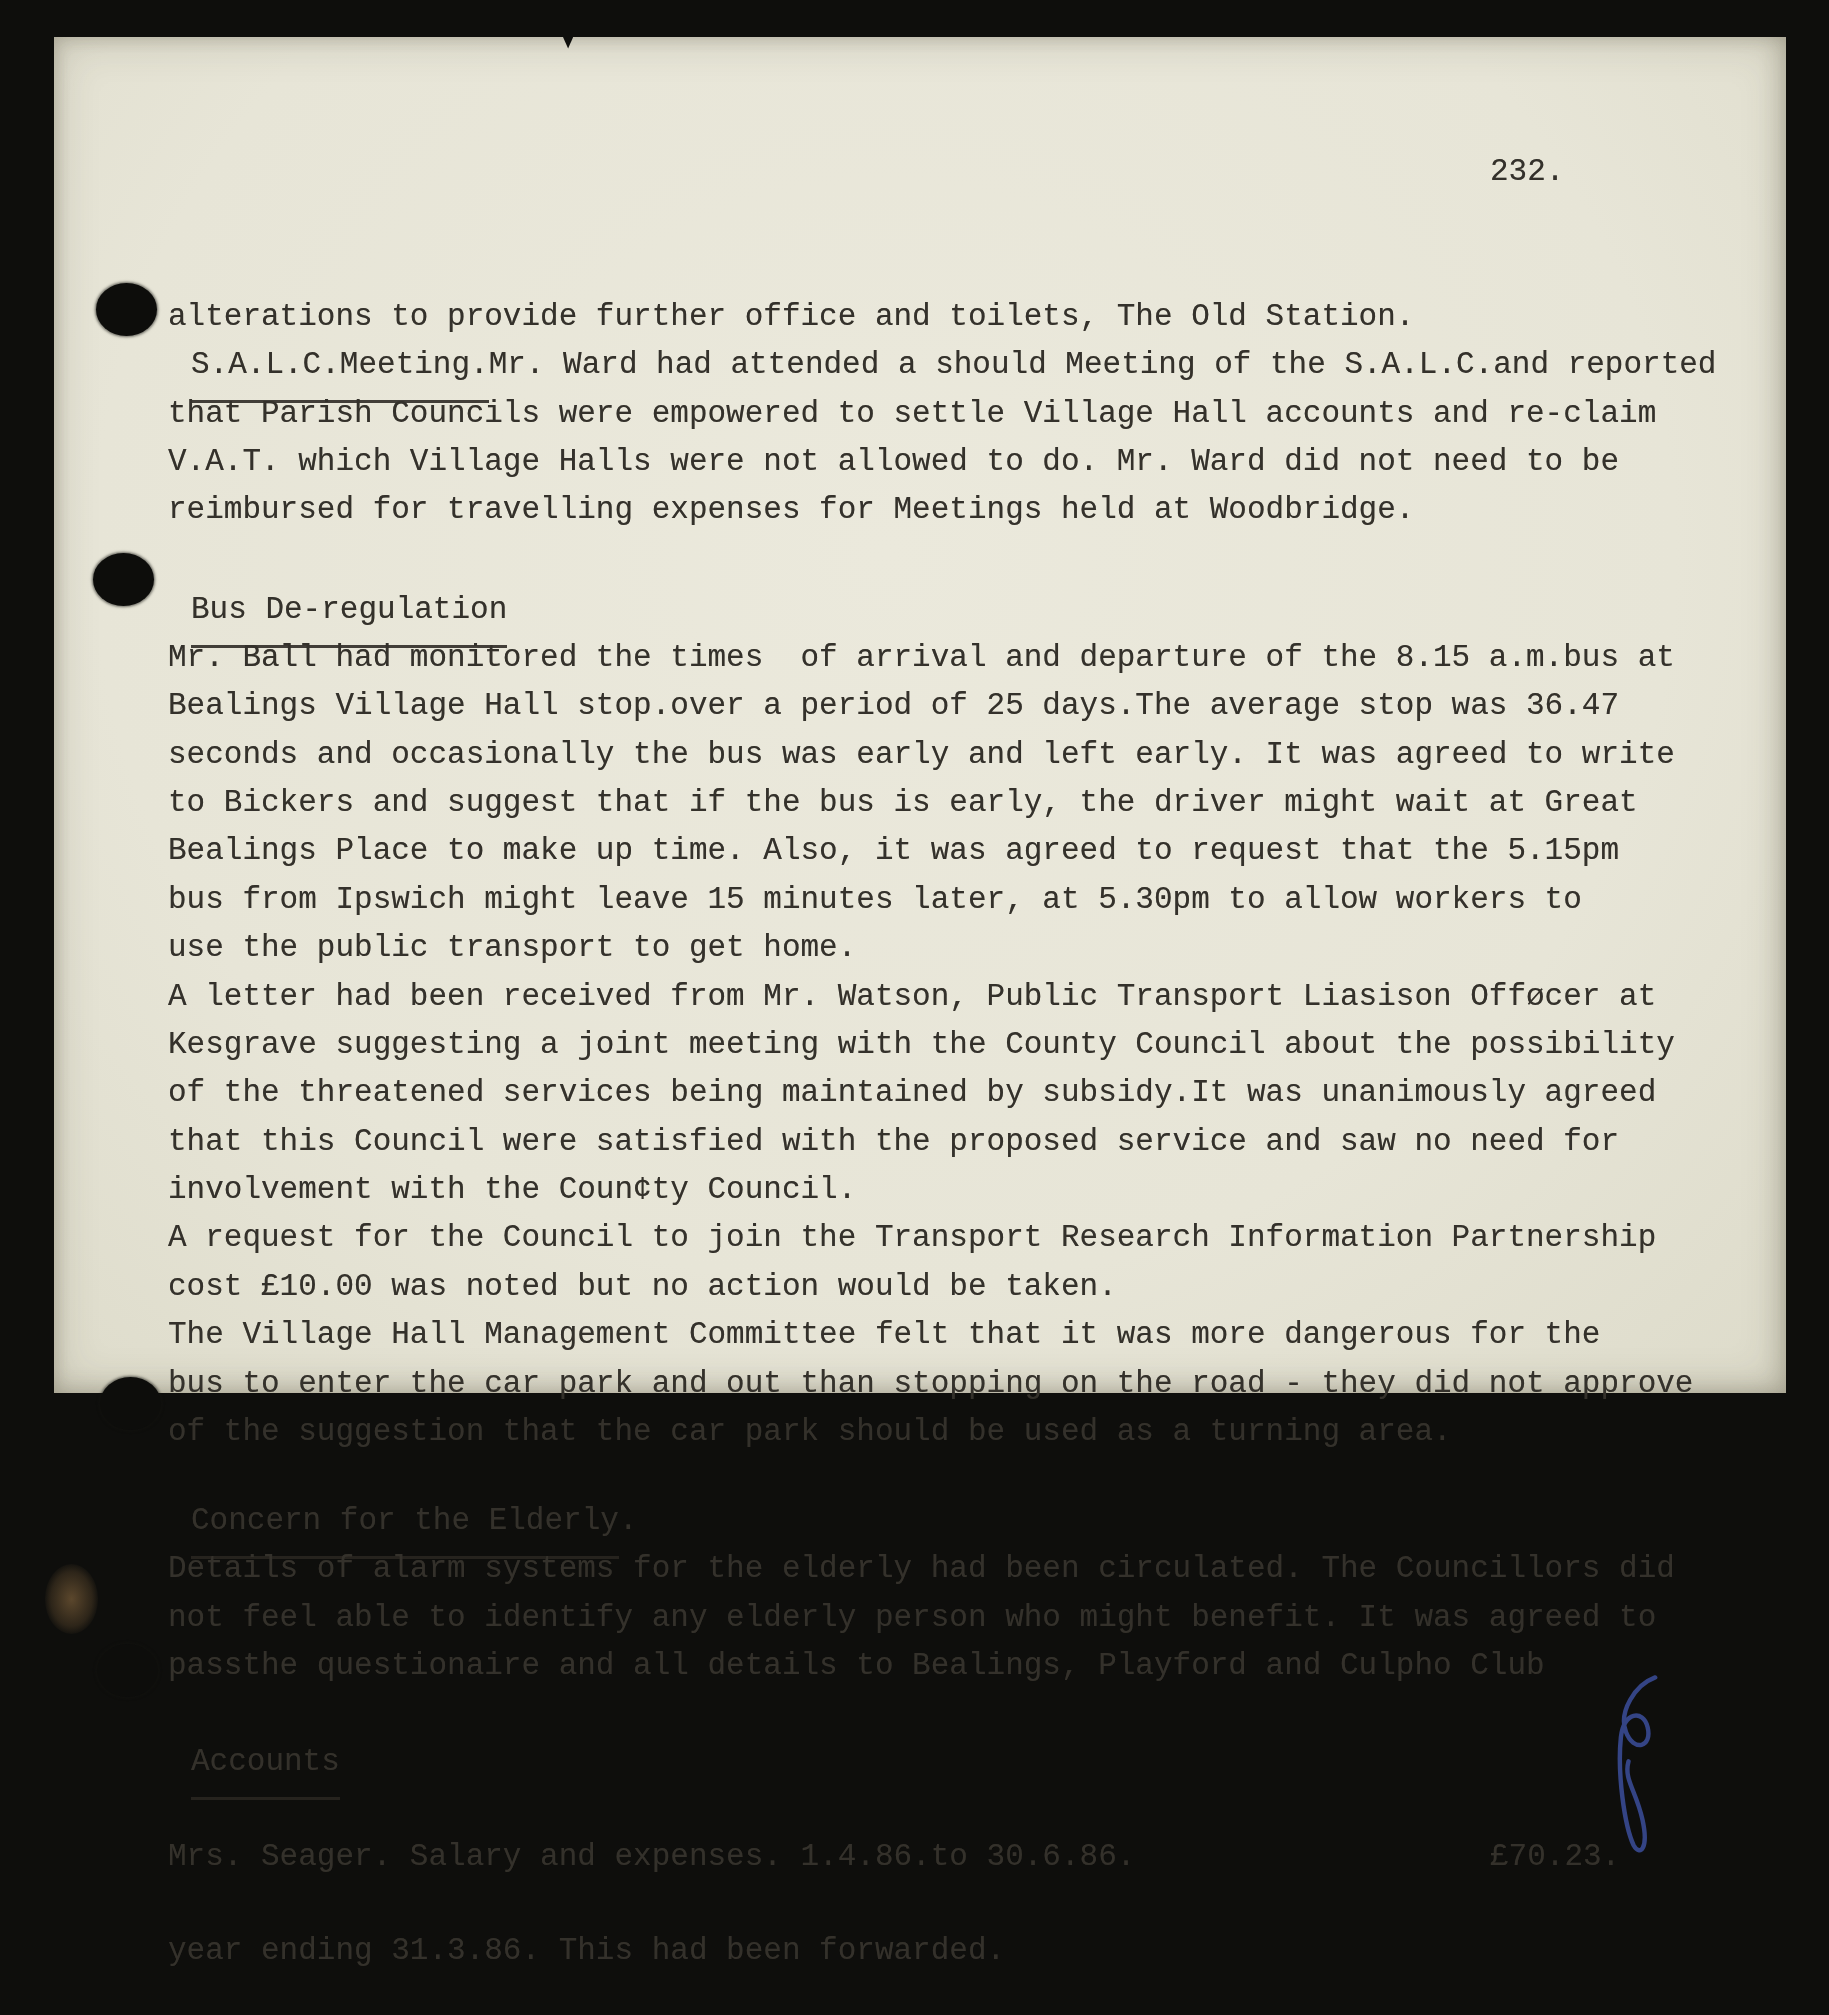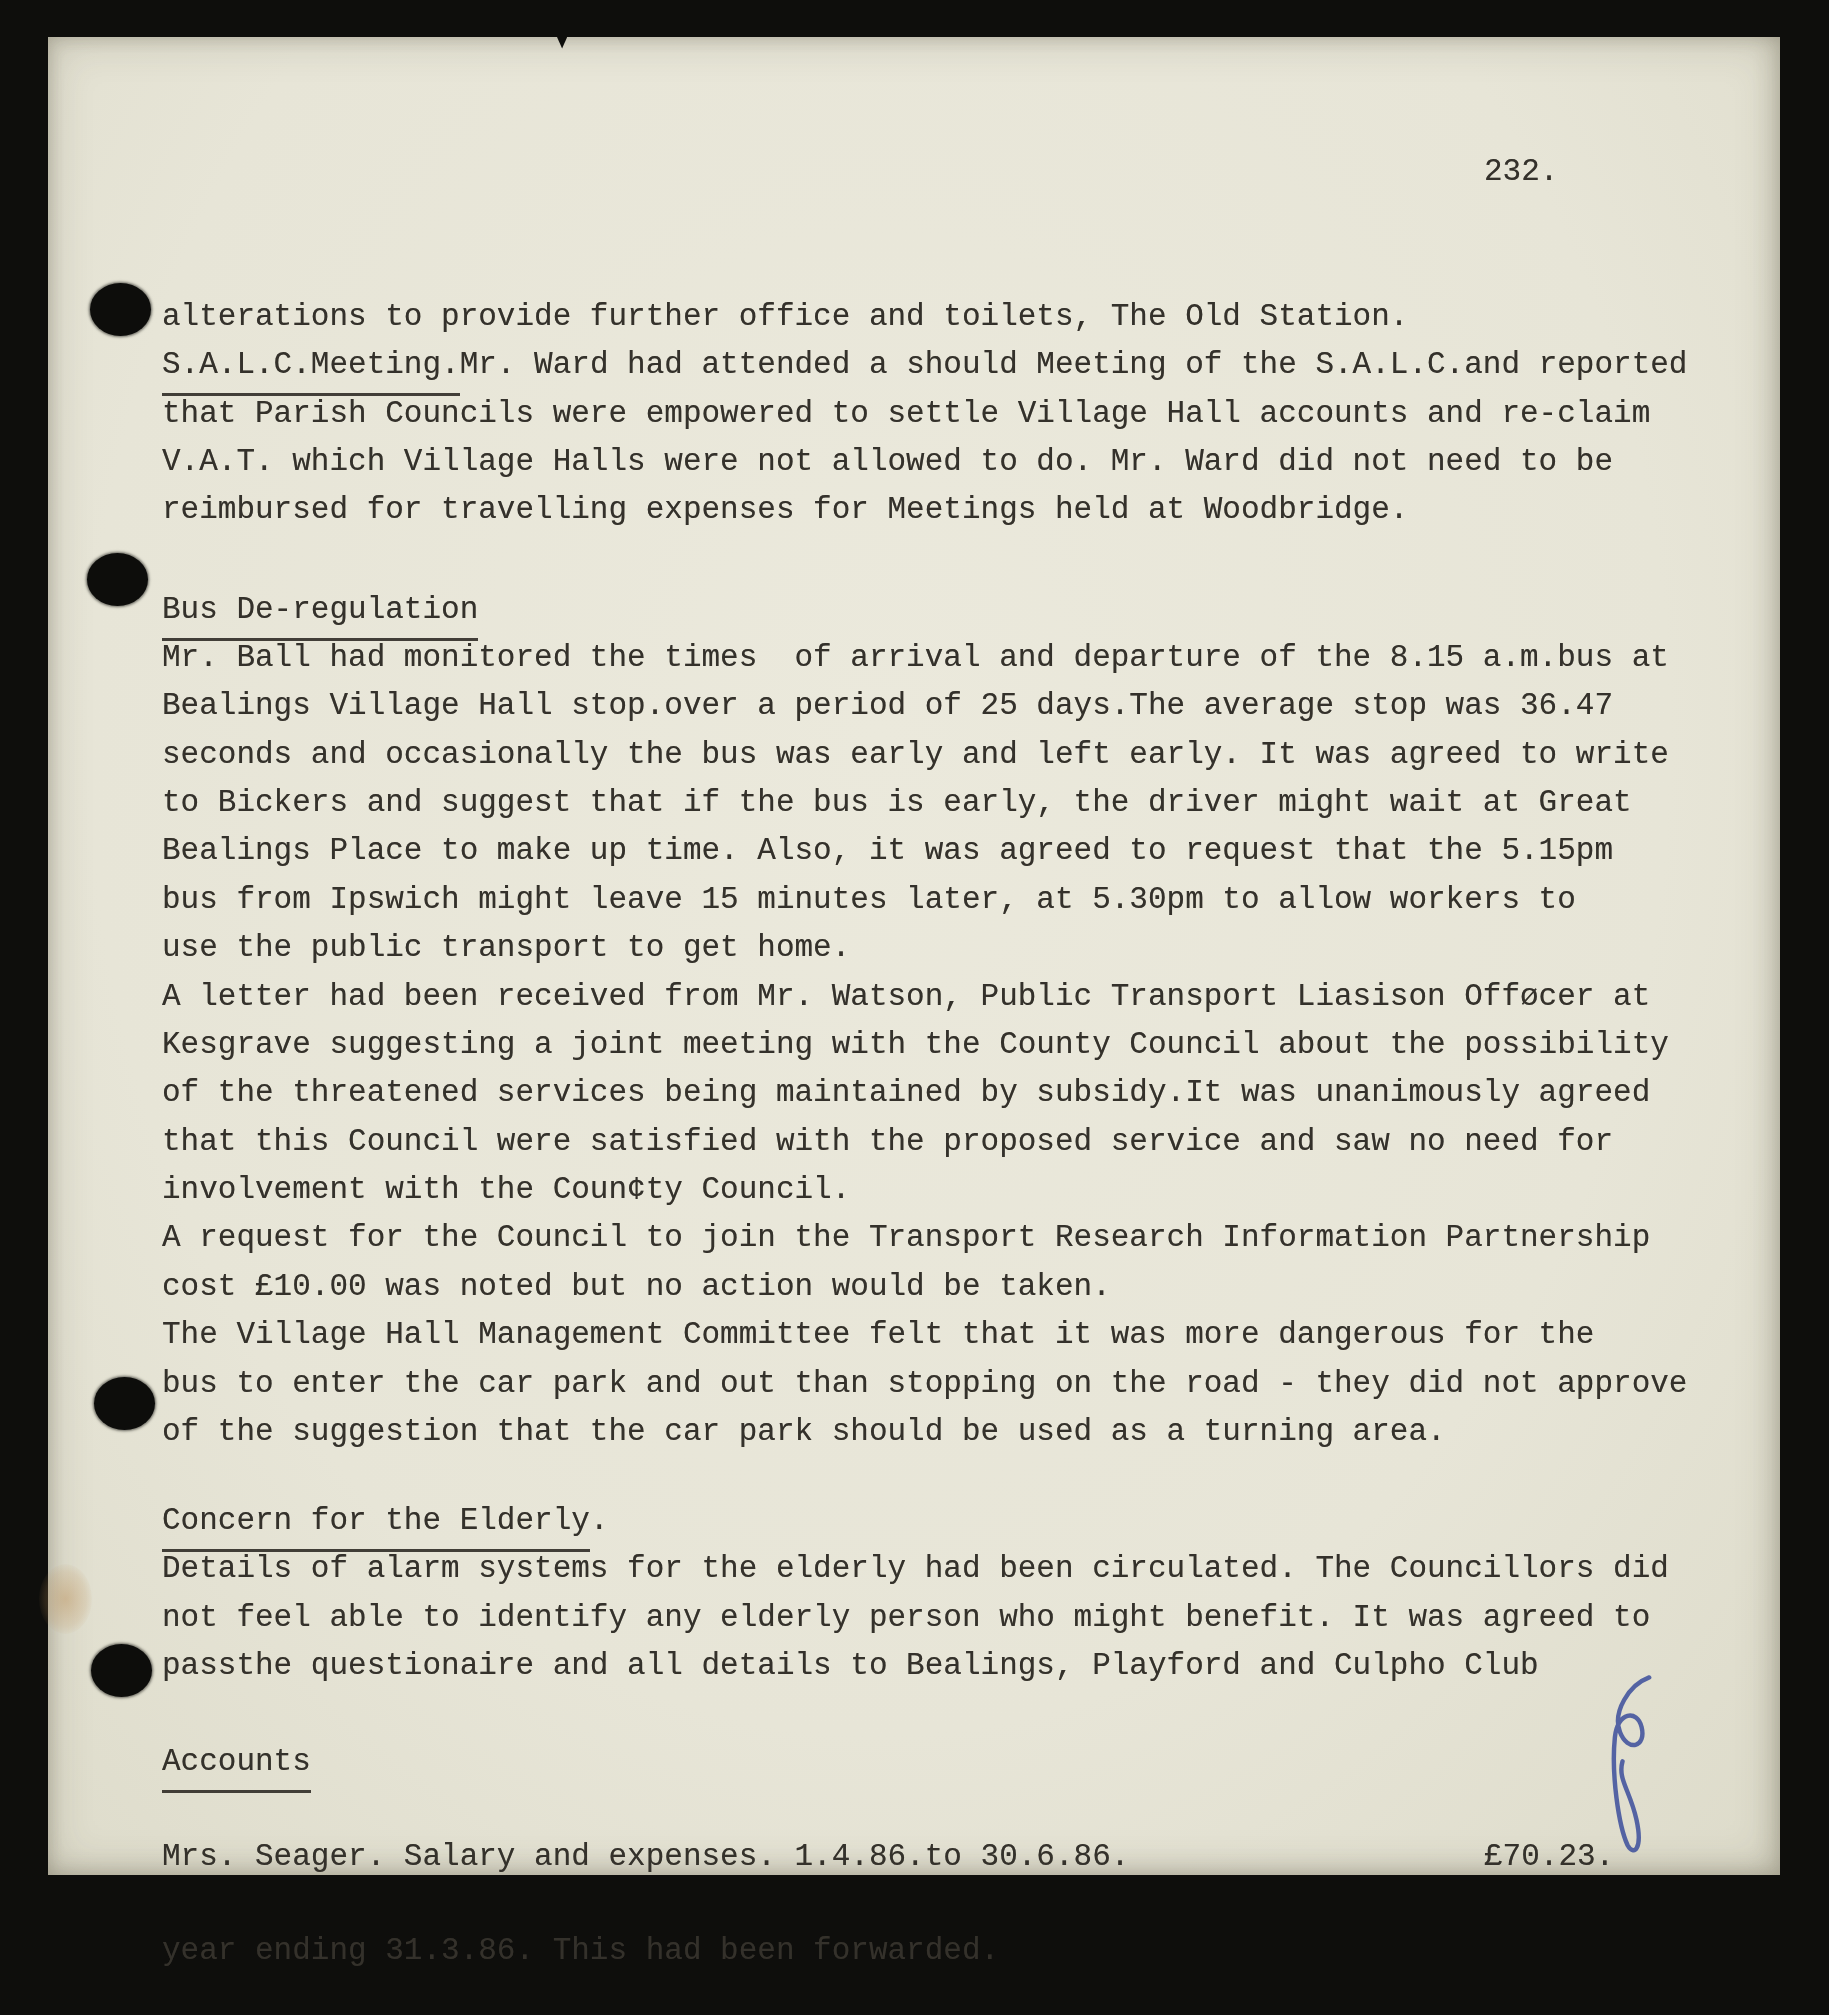--- a/index.html
+++ b/index.html
@@ -4,32 +4,32 @@
 <style>
   html,body{margin:0;padding:0;}
   body{
     width:1829px;height:2015px;
     background:#0e0e0c;
     position:relative;
     overflow:hidden;
     font-family:"Liberation Mono","DejaVu Sans Mono",monospace;
   }
   .paper{
-    position:absolute;left:48px;top:37px;width:1732px;height:1838px;
+    position:absolute;left:54px;top:37px;width:1732px;height:1356px;
     background:radial-gradient(ellipse at 48% 38%, #ebe9dc 0%, #e7e5d7 62%, #dddbca 100%);
     box-shadow:inset 0 0 45px rgba(70,64,46,.22), inset -6.4px -5.1px 21.6px rgba(70,64,46,.18), inset 3.8px 2.5px 14px rgba(70,64,46,.12);
     text-decoration:underline;
   }
   .line{
     position:absolute;left:114px;height:48px;line-height:48px;
     font-size:31px;color:#34312b;white-space:pre;
     text-shadow:0 0 0.6px rgba(52,48,40,.45);
   }
   .pageno{left:1436px;}
-  .u{border-bottom:3.2px solid rgba(42,39,33,.88);padding-bottom:11px;}
+  .u{border-bottom:3.2px solid rgba(42,39,33,.88);padding-bottom:18px;margin-left:23px;}
   .hole{
     position:absolute;width:61px;height:53px;border-radius:50%;
     background:#0d0d0b;box-shadow:0 0 2.5px 1.3px rgba(20,20,16,.55);
   }
   .notch{
     position:absolute;top:0;width:10.2px;height:11.5px;background:#0e0e0c;
     clip-path:polygon(0 0,100% 0,50% 100%);
   }
   .stain{
     position:absolute;border-radius:50%;

